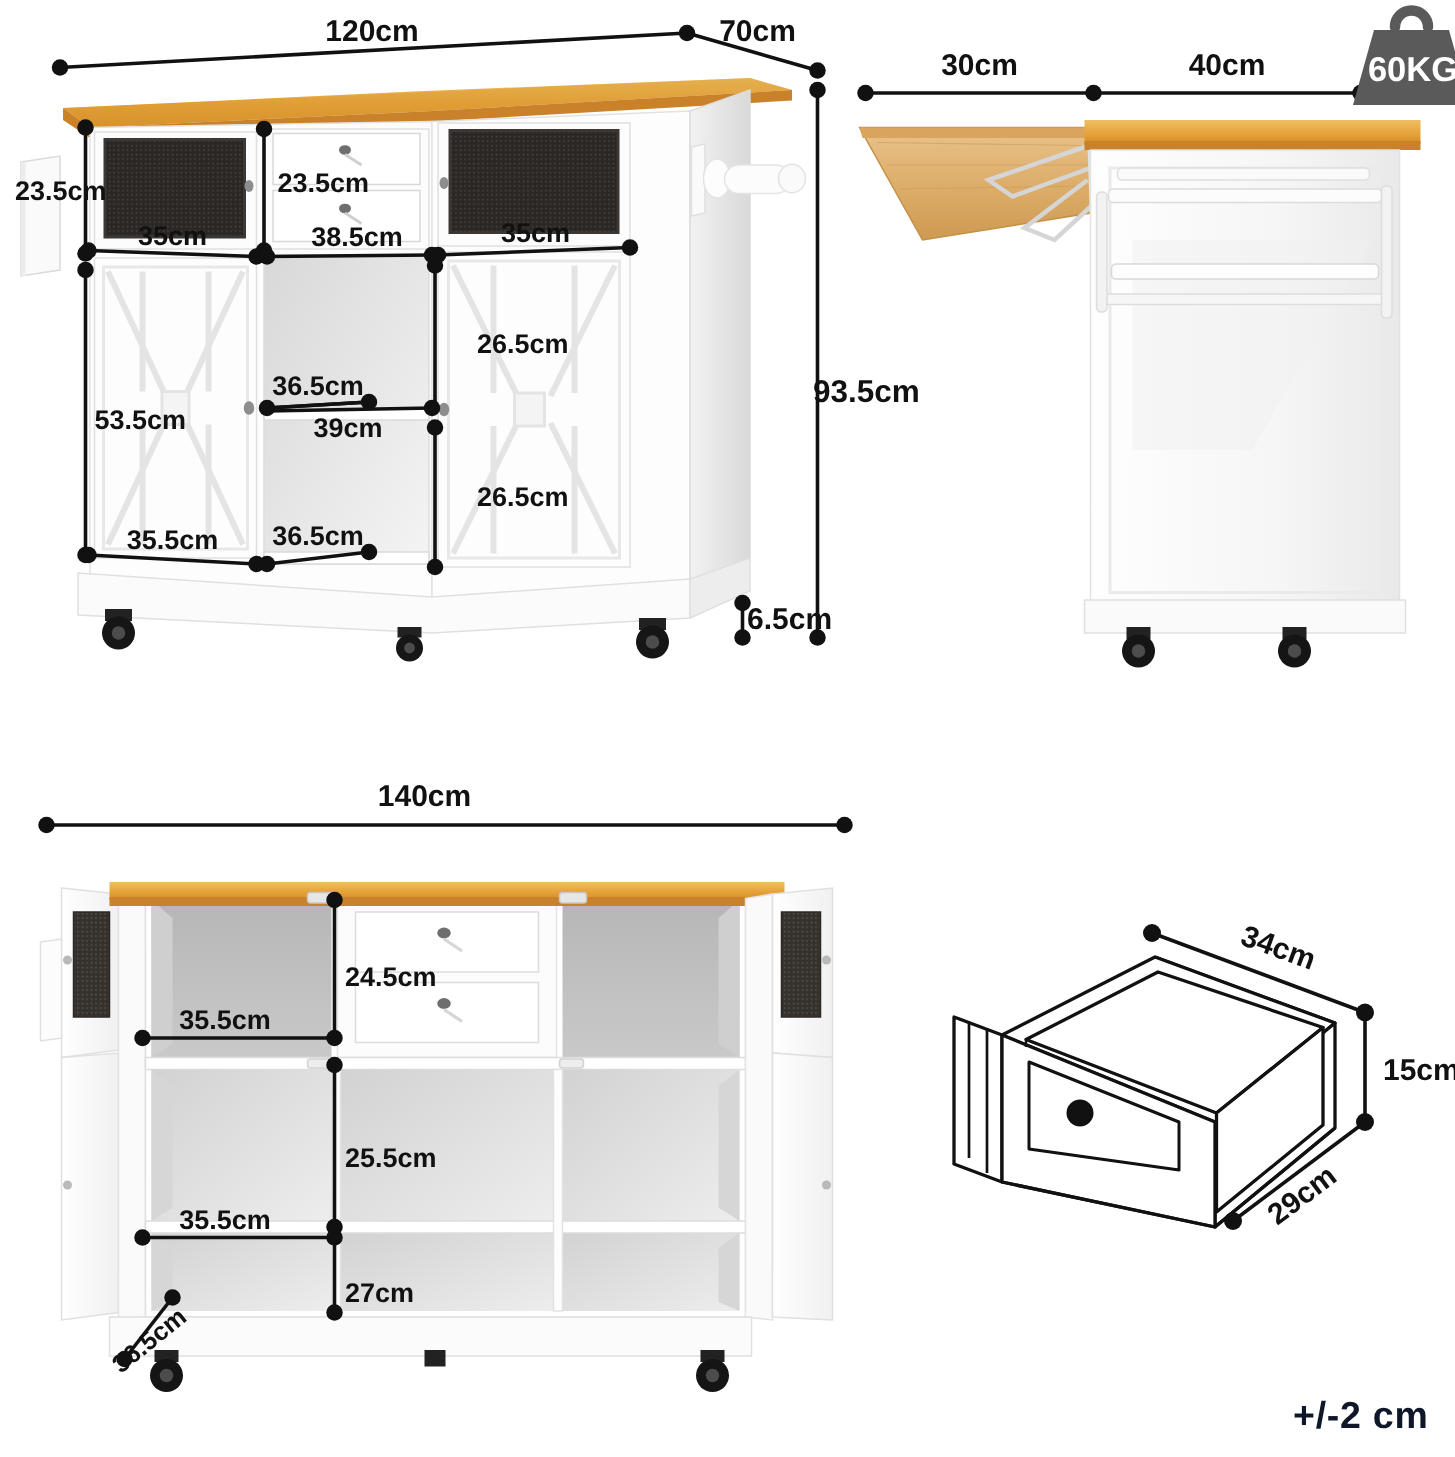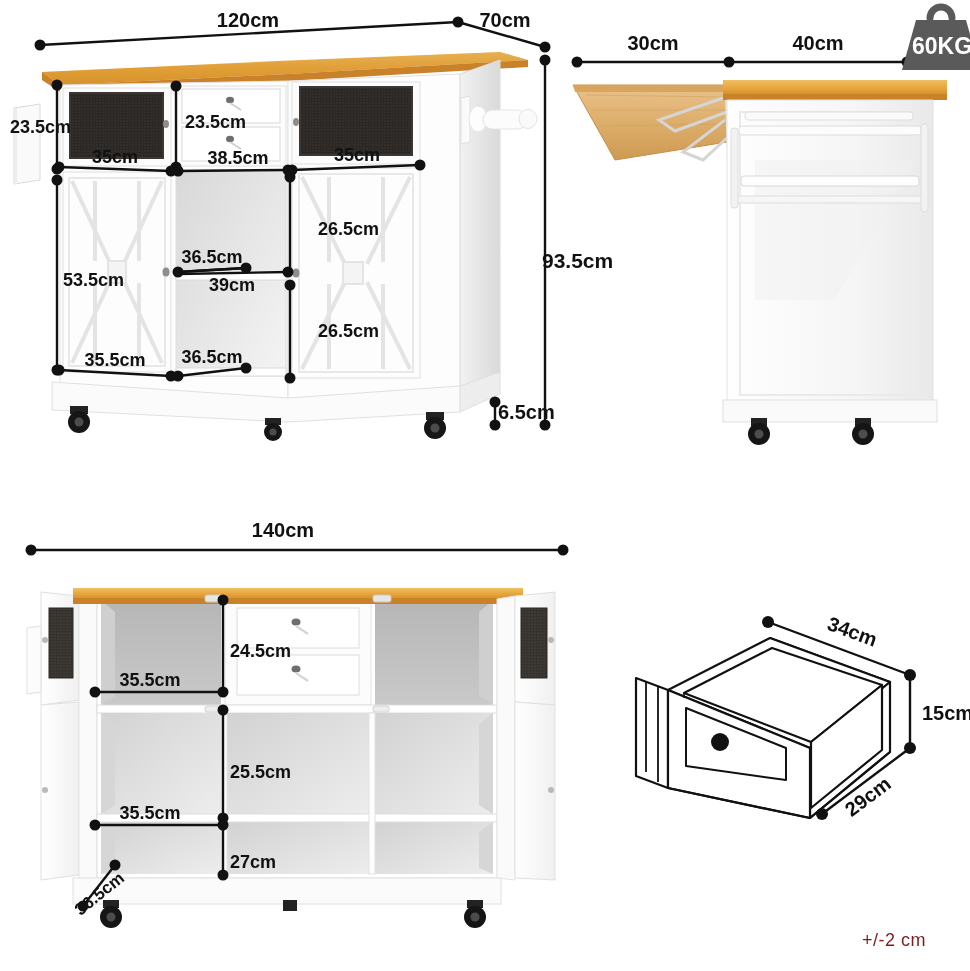--- a/index.html
+++ b/index.html
@@ -19,23 +19,23 @@
   svg { display: block; overflow: visible; }
 
   .dimtext {
     font-family: "Liberation Sans", sans-serif;
     font-weight: bold;
     fill: #111111;
   }
   .tol {
     position: absolute;
     font-family: "Liberation Sans", sans-serif;
-    font-weight: normal;
-    font-size: 18px;
-    color: #7f1d1d;
+    font-weight: bold;
+    font-size: 25px;
+    color: #0f172a;
     letter-spacing: 0.5px;
   }
   .kg-badge {
     position: absolute;
     width: 92px; height: 74px;
   }
   .kg-badge .kgtext {
     font-family: "Liberation Sans", sans-serif;
     font-weight: bold;
     font-size: 23px;

